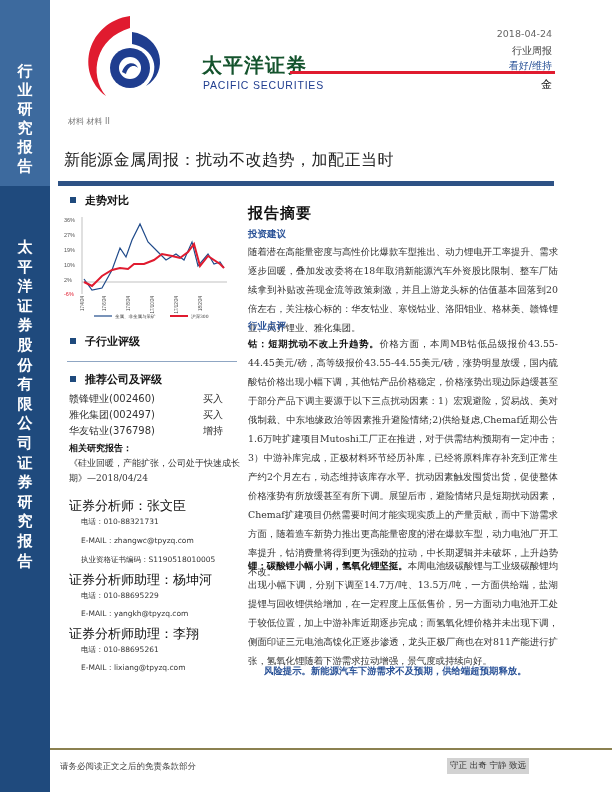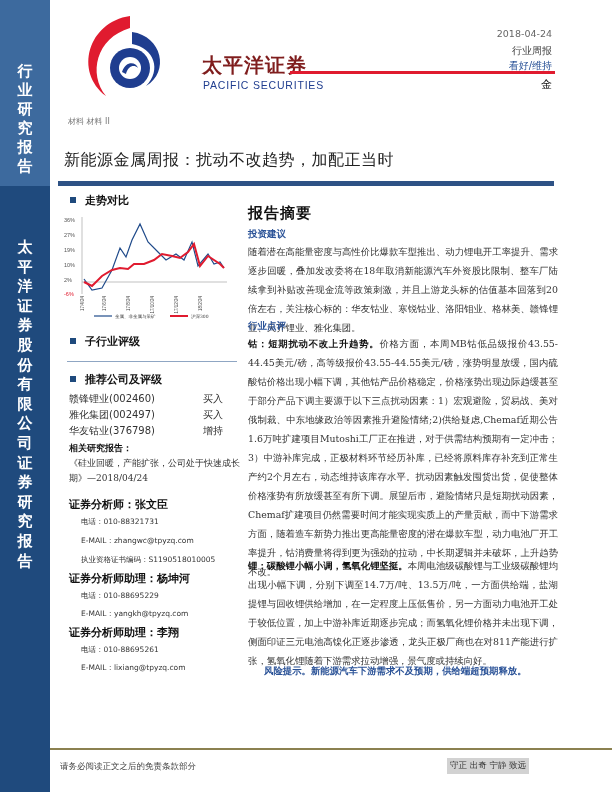--- a/index.html
+++ b/index.html
@@ -11,21 +11,21 @@
   .sb-bot { position: absolute; left: 0; top: 186px; width: 50px; height: 606px; background: #1f4a7d; }
   .sb-text { position: absolute; left: 0; width: 50px; color: #fff; font-weight: bold; text-align: center;
              font-family: "DejaVu Serif", serif; font-size: 15px; line-height: 19px; }
   .sb-text span { display: block; }
   .sb-text.t1 { top: 62px; }
   .sb-text.t2 { top: 238px; font-size: 15px; line-height: 19.6px; }
 
   
   .logo { position: absolute; left: 66px; top: 12px; width: 200px; height: 90px; }
   .logo-name { position: absolute; left: 136px; top: 40px; font-family: "DejaVu Sans", sans-serif; font-weight: bold;
-               font-size: 20px; color: #7f1d1d; letter-spacing: 1px; white-space: nowrap; }
+               font-size: 20px; color: #14532d; letter-spacing: 1px; white-space: nowrap; }
   .logo-sub { position: absolute; left: 137px; top: 67px; font-family: "Liberation Sans", sans-serif;
               font-size: 10.5px; color: #1f3d8f; letter-spacing: 0.8px; white-space: nowrap; }
 
   .crumb { position: absolute; left: 68px; top: 116px; font-size: 8px; color: #777; font-family: "DejaVu Sans", sans-serif; }
 
   
   .meta { position: absolute; right: 60px; text-align: right; font-family: "DejaVu Sans", sans-serif; white-space: nowrap; }
   .meta.date { top: 28px; font-size: 9.5px; color: #666; }
   .meta.type { top: 44px; font-size: 10px; color: #444; }
   .meta.rating { top: 59px; font-size: 10px; color: #2a5297; }
@@ -41,21 +41,21 @@
   .sec-h::before { content: ""; display: inline-block; width: 6px; height: 6px; background: #1f4a7d; margin-right: 9px; vertical-align: 1px; }
   .chart { position: absolute; left: 62px; top: 212px; width: 180px; height: 108px; }
   .divider-l { position: absolute; left: 67px; top: 361px; width: 170px; height: 1px; background: #8fa6c3; }
 
   .rec-row { position: absolute; left: 69px; width: 170px; font-size: 10px; font-family: "DejaVu Sans", sans-serif; color: #333; white-space: nowrap; }
   .rec-row .r { position: absolute; left: 134px; }
 
   .related-h { position: absolute; left: 69px; top: 442px; font-weight: bold; font-size: 9px; color: #111; }
   .related-t { position: absolute; left: 69px; top: 456px; width: 175px; font-size: 9px; line-height: 15px; color: #333; }
 
-  .an-h { position: absolute; left: 69px; font-weight: bold; font-size: 11px; color: #111; white-space: nowrap; }
+  .an-h { position: absolute; left: 69px; font-weight: normal; font-size: 13px; color: #111; white-space: nowrap; }
   .an-l { position: absolute; left: 69px; font-size: 7.5px; color: #333; font-family: "DejaVu Sans", sans-serif; white-space: nowrap; padding-left: 12px; }
 
   
   .rh { position: absolute; left: 248px; top: 192px; font-size: 15px; font-weight: bold; color: #111; letter-spacing: 1px; margin-top: 12px; }
   .sub-h { position: absolute; left: 248px; font-size: 9.5px; font-weight: bold; color: #2a5297; white-space: nowrap; }
   .para { position: absolute; left: 248px; width: 310px; font-size: 9.4px; line-height: 19px; color: #333; text-align: justify; }
   .para b { color: #111; }
   .risk { position: absolute; left: 264px; top: 665px; font-size: 9.4px; font-weight: bold; color: #2a5297; white-space: nowrap; }
 
   

